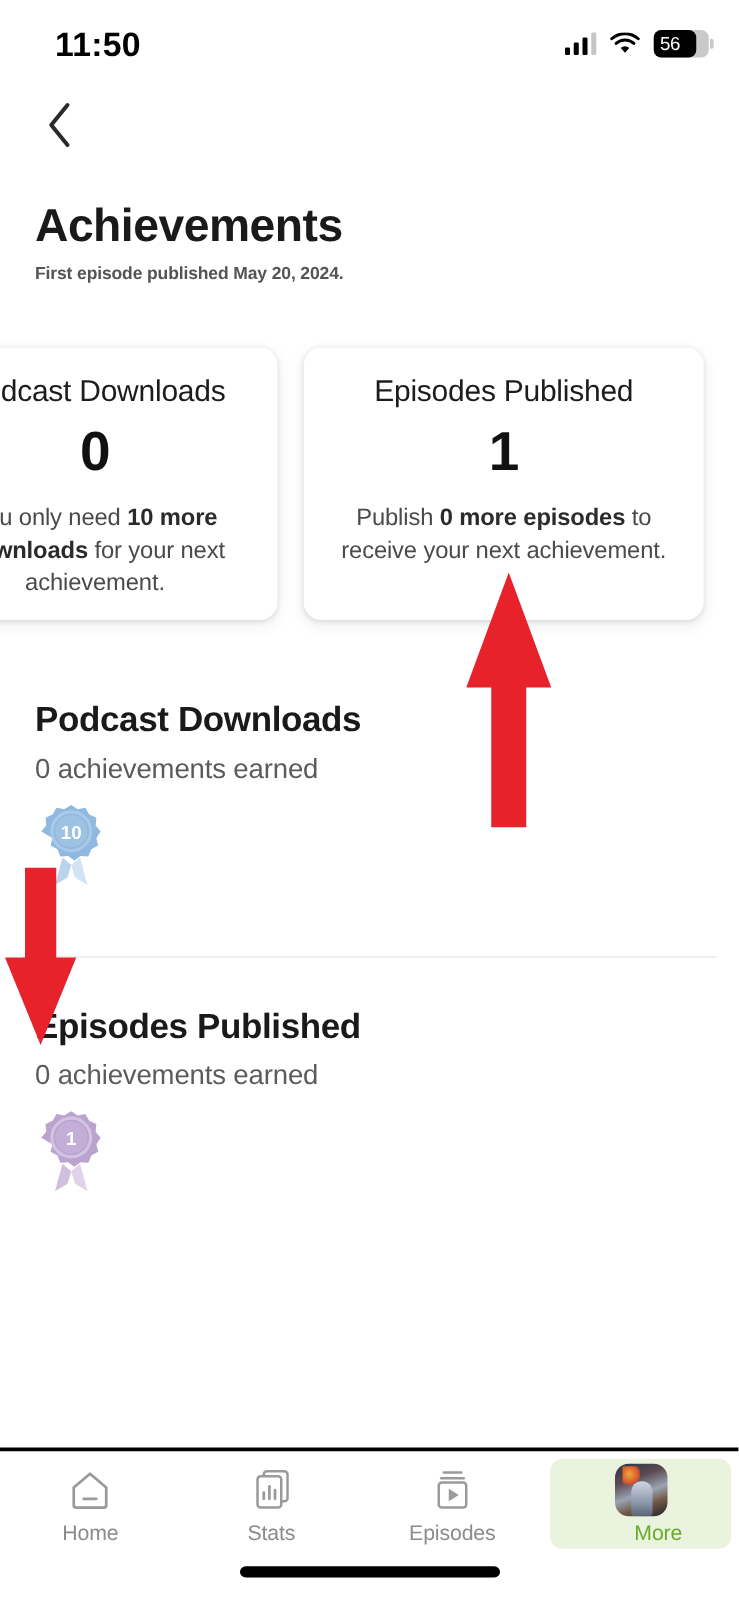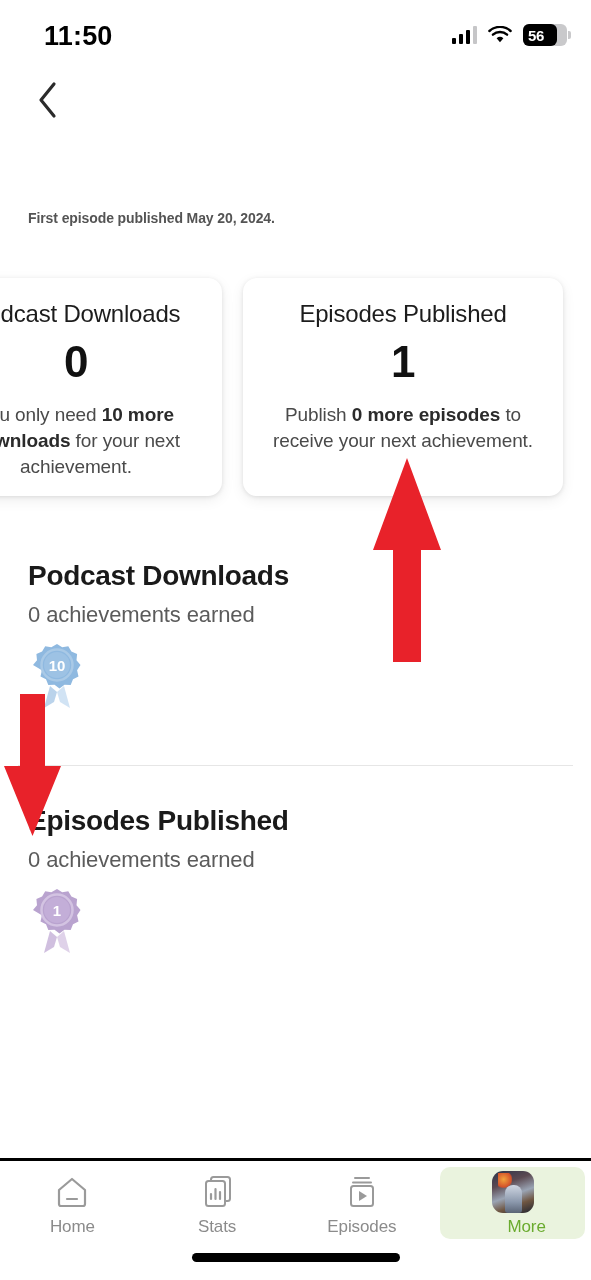--- a/index.html
+++ b/index.html
@@ -21,21 +21,21 @@
   .sb-right { position:absolute; right:24px; top:24px; display:flex; align-items:center; gap:11px; }
   .sig { display:flex; align-items:flex-end; gap:2.5px; height:18px; }
   .sig i { display:block; width:4.5px; background:#000; border-radius:1px; }
   .sig i:nth-child(1){ height:6px; }
   .sig i:nth-child(2){ height:10px; }
   .sig i:nth-child(3){ height:14px; }
   .sig i:nth-child(4){ height:18px; background:#c6c6c8; }
   .wifi { width:24px; height:18px; position:relative; }
   .batt { position:relative; width:44px; height:22px; border-radius:6px; background:#c9c9cb; display:flex; align-items:center; }
   .batt-fill { position:absolute; left:0; top:0; height:22px; width:34px; border-radius:6px; background:#000; }
-  .batt-num { position:relative; z-index:2; color:#fff; font-size:15px; font-weight:700; padding-left:5px; letter-spacing:-0.3px; }
+  .batt-num { position:relative; z-index:2; color:#fff; font-size:15px; font-weight:400; padding-left:5px; letter-spacing:-0.3px; }
   .batt-tip { position:absolute; right:-4px; top:7px; width:3px; height:8px; background:#c9c9cb; border-radius:0 2px 2px 0; }
 
   
   .navbar { position:absolute; top:66px; left:0; width:591px; height:70px; }
   .back-btn { position:absolute; left:22px; top:10px; width:52px; height:52px; display:flex; align-items:center; justify-content:center; cursor:pointer; }
 
   
   .page-title { position:absolute; left:28px; top:160px; font-size:37px; font-weight:700; color:#1a1a1a; letter-spacing:-0.4px; }
   .page-sub { position:absolute; left:28px; top:210px; font-size:14px; color:#545454; font-weight:700; letter-spacing:-0.1px; }
 
@@ -129,20 +129,21 @@
   <div class="navbar">
     <div class="back-btn">
       <span>
         <svg width="26" height="40" viewBox="0 0 26 40">
           <path d="M19 4 L6 20 L19 36" stroke="#2b2b2b" stroke-width="3.2" fill="none" stroke-linecap="round" stroke-linejoin="round"></path>
         </svg>
       </span>
     </div>
   </div>
 
+  <div class="page-title">Achievements</div>
   <div class="page-sub">First episode published May 20, 2024.</div>
 
   <div class="cardstrip">
 
     <div class="card c1">
       <div class="card-inner">
         <div class="card-title">Podcast Downloads</div>
         <div class="card-value">0</div>
         <div class="card-desc"><span>You only need </span><b>10 more downloads</b><span> for your next achievement.</span></div>
       </div>

